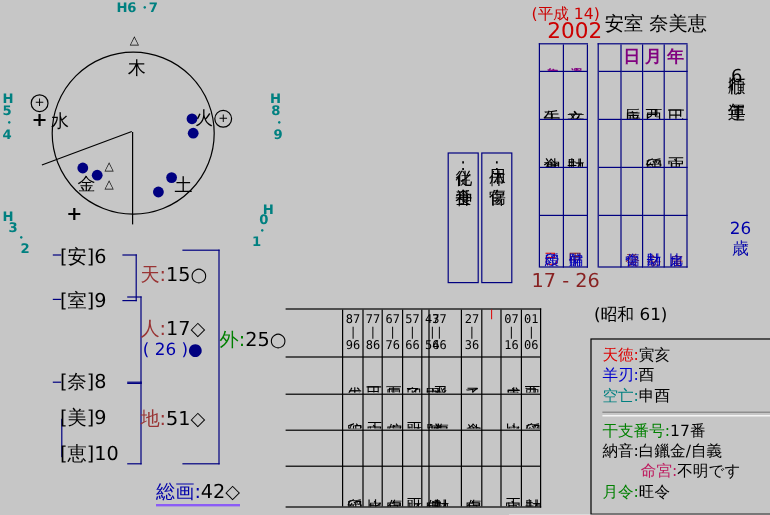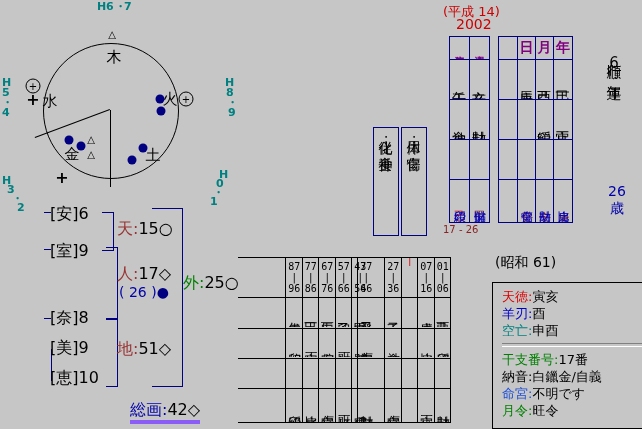--- a/index.html
+++ b/index.html
@@ -19,21 +19,21 @@
   .m-plus{font-size:16px;font-weight:bold;line-height:12px;transform:translate(-50%,-50%)}
   .h-ch{color:#008080;font-size:11px;font-weight:bold;line-height:10px}
   
   .name-row{font-size:16px;line-height:18px;white-space:pre}
   .brkt{border-top:1px solid #000080;border-right:1px solid #000080;border-bottom:1px solid #000080}
   .tick{height:1px;width:7px;background:#000080}
   .nlab{font-size:16px;line-height:16px;white-space:pre}
   .c-red{color:#993333}.c-green{color:#008000}.c-blue{color:#0000aa}
   .agenote{font-size:14px;line-height:14px;white-space:pre;color:#0000aa}
   .agedot{color:#000080;font-size:14px}
-  .undl{border-bottom:4px solid #8b5cf6;padding-bottom:2px}
+  .undl{border-bottom:2px solid #8b5cf6;padding-bottom:2px}
   
   .vbox{border:1px solid #000080;display:flex;align-items:flex-start;justify-content:center}
   .vbox span{writing-mode:vertical-rl;text-orientation:upright;font-size:14px;line-height:22px;margin-top:2px}
   
   .ptable{display:grid;grid-template-rows:23px 40px 40px 40px 43px;border-top:1px solid #000080;border-left:1px solid #000080}
   .pcell{border-right:1px solid #000080;border-bottom:1px solid #000080;display:flex;align-items:center;justify-content:center;overflow:hidden}
   .pcell.bot{align-items:flex-end;padding-bottom:2px}
   .phead{color:#800080;font-weight:bold;font-size:14px}
   .vt{writing-mode:vertical-rl;text-orientation:upright;font-size:14px;line-height:16px}
   .vt.z{font-size:12px;line-height:13px}
@@ -118,21 +118,22 @@
   <div class="abs nlab undl" style="left:130px;top:402px"><span class="c-blue">総画:</span><span>42◇</span></div>
 
   <div class="abs vbox" style="left:373px;top:127px;width:24px;height:107px">
       <span>従化:壬食神</span>
     </div>
   <div class="abs vbox" style="left:401px;top:127px;width:24px;height:107px">
       <span>用体:傷官</span>
     </div>
 
   <div class="abs" style="left:443px;top:3px;font-size:13px;color:#cc0000">(平成 14)</div>
-  <div class="abs" style="left:456px;top:16px;font-size:14px;color:#cc0000">2002</div>
+  <div class="abs" style="left:456px;top:16px;font-size:18px;color:#cc0000">2002</div>
+  <div class="abs" style="left:504px;top:10px;font-size:16px">安室  奈美恵</div>
 
   <div id="mini-table" class="abs ptable" style="left: 449px; top: 36px; grid-template-columns: 20px 20px;">
       <div class="pcell phead">
         <span class="vt" style="font-size: 10px; line-height: 11px;">流年</span>
       </div>
       <div class="pcell phead">
         <span class="vt" style="font-size: 10px; line-height: 11px;">大運</span>
       </div>
       <div class="pcell">
         <span class="vt">壬午</span>
@@ -206,21 +207,21 @@
         <span class="vt z"><span style="color: rgb(136, 34, 34);">辛</span><span style="color: rgb(0, 0, 187);">劫財</span></span>
       </div>
       <div class="pcell">
         <span class="vt z"><span style="color: rgb(136, 34, 34);">庚</span><span style="color: rgb(0, 0, 187);">比肩</span></span>
       </div>
     </div>
 
   <div class="abs vtext" style="left:604px;top:52px;height:88px;font-size:15px">順行6年運</div>
   <div class="abs" style="left:603px;top:183px;width:28px;text-align:center;color:#0000aa;font-size:14px;line-height:17px;white-space:pre-line">26
 歳</div>
-  <div class="abs" style="left:443px;top:224px;color:#882222;font-size:10px">17 - 26</div>
+  <div class="abs" style="left:443px;top:224px;color:#882222;font-size:16px">17 - 26</div>
 
   <div class="abs" style="left:495px;top:254px;font-size:14px">(昭和 61)</div>
 
   <div id="daiun" class="abs" style="left:238px;top:257px;width:212px;height:164px">
       <div class="hline" style="top: 39px;"></div>
       <div class="hline" style="top: 70px;"></div>
       <div class="hline" style="top: 100px;"></div>
       <div class="hline" style="top: 130px;"></div>
       <div class="dcol" style="left: 47px; width: 16.5px;">
         <div class="dcell dage" style="height: 39px;">87
@@ -394,21 +395,21 @@
       </div>
     </div>
 
   <div id="infobox" class="abs" style="left:492px;top:282px;width:148px;height:140px">
       <div class="ib-line"><span style="color: rgb(221, 0, 0);">天徳:</span><span style="color: rgb(0, 0, 0);">寅亥</span></div>
       <div class="ib-line"><span style="color: rgb(0, 0, 204);">羊刃:</span><span style="color: rgb(0, 0, 0);">酉</span></div>
       <div class="ib-line"><span style="color: rgb(0, 128, 128);">空亡:</span><span style="color: rgb(0, 0, 0);">申酉</span></div>
       <div class="ib-div"></div>
       <div class="ib-line"><span style="color: rgb(0, 128, 0);">干支番号:</span><span style="color: rgb(0, 0, 0);">17番</span></div>
       <div class="ib-line"><span style="color: #000000;">納音:</span><span style="color: rgb(0, 0, 0);">白鑞金/自義</span></div>
-      <div class="ib-line"><span style="color: #1d4ed8;">命宮:</span><span style="color: rgb(0, 0, 0);">不明です</span></div>
+      <div class="ib-line"><span style="color: #be185d; margin-left: 32px;">命宮:</span><span style="color: rgb(0, 0, 0);">不明です</span></div>
       <div class="ib-line"><span style="color: rgb(0, 128, 0);">月令:</span><span style="color: rgb(0, 0, 0);">旺令</span></div>
     </div>
 
 <div class="abs name-row" style="left: 50px; top: 205px;">[安]6</div>
     <div class="abs name-row" style="left: 50px; top: 242px;">[室]9</div>
     <div class="abs name-row" style="left: 50px; top: 309px;">[奈]8</div>
     <div class="abs name-row" style="left: 50px; top: 339px;">[美]9</div>
     <div class="abs name-row" style="left: 50px; top: 369px;">[恵]10</div>
   </div>
 

